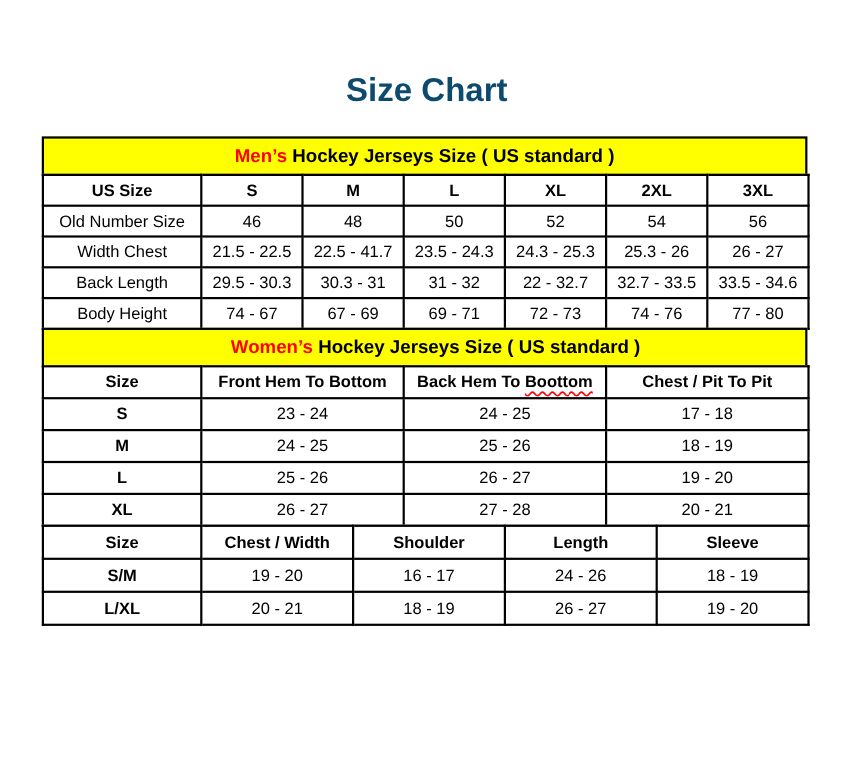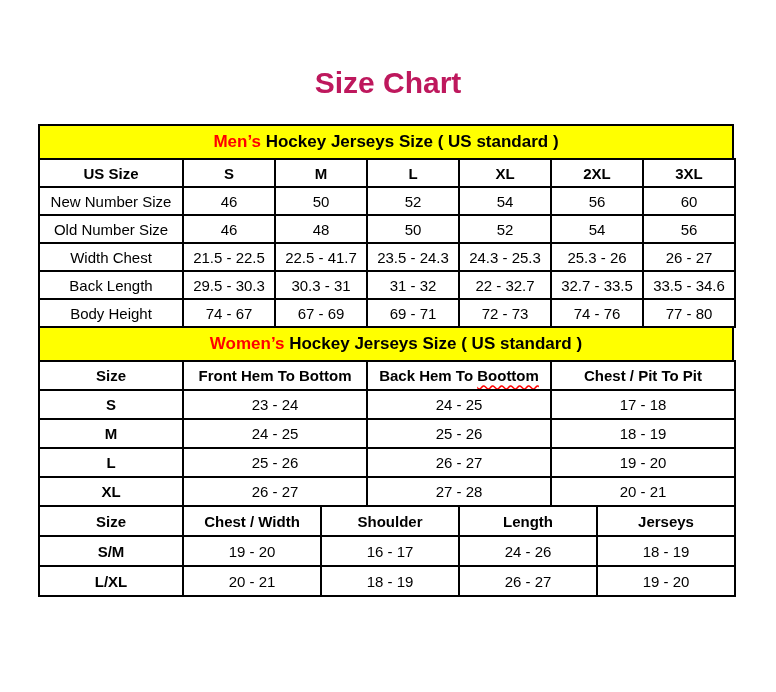--- a/index.html
+++ b/index.html
@@ -8,21 +8,21 @@
     width: 776px; height: 692px;
     background: #ffffff;
     font-family: "Liberation Sans", sans-serif;
     color: #000000;
   }
   .canvas { position: relative; width: 776px; height: 692px; overflow: hidden; }
 
   .title {
     position: absolute; top: 66px; left: 0; width: 100%;
     margin: 0; text-align: center;
-    color: #be185d; font-size: 30px; font-weight: bold;
+    color: #0c4a6e; font-size: 30px; font-weight: bold;
     letter-spacing: 0px;
   }
 
   .chart { position: absolute; left: 38px; top: 124px; width: 696px; }
   .chart > * + * { margin-top: -2px; padding-left: 20px; }
 
   .band {
     border: 2px solid #000000;
     background: #FFFF00;
     height: 36px; line-height: 32px;
@@ -96,29 +96,20 @@
         <tr>
           <th>US Size</th>
           <th>S</th>
           <th>M</th>
           <th>L</th>
           <th>XL</th>
           <th>2XL</th>
           <th>3XL</th>
         </tr>
         <tr>
-          <td class="lbl">New Number Size</td>
-          <td>46</td>
-          <td>50</td>
-          <td>52</td>
-          <td>54</td>
-          <td>56</td>
-          <td>60</td>
-        </tr>
-        <tr>
           <td class="lbl">Old Number Size</td>
           <td>46</td>
           <td>48</td>
           <td>50</td>
           <td>52</td>
           <td>54</td>
           <td>56</td>
         </tr>
         <tr>
           <td class="lbl">Width Chest</td>
@@ -203,21 +194,21 @@
           <col class="c-v">
           <col class="c-v">
           <col class="c-v">
         </colgroup>
       <tbody>
         <tr>
           <th>Size</th>
           <th>Chest / Width</th>
           <th>Shoulder</th>
           <th>Length</th>
-          <th>Jerseys</th>
+          <th>Sleeve</th>
         </tr>
         <tr>
           <td class="lbl">S/M</td>
           <td>19 - 20</td>
           <td>16 - 17</td>
           <td>24 - 26</td>
           <td>18 - 19</td>
         </tr>
         <tr>
           <td class="lbl">L/XL</td>

